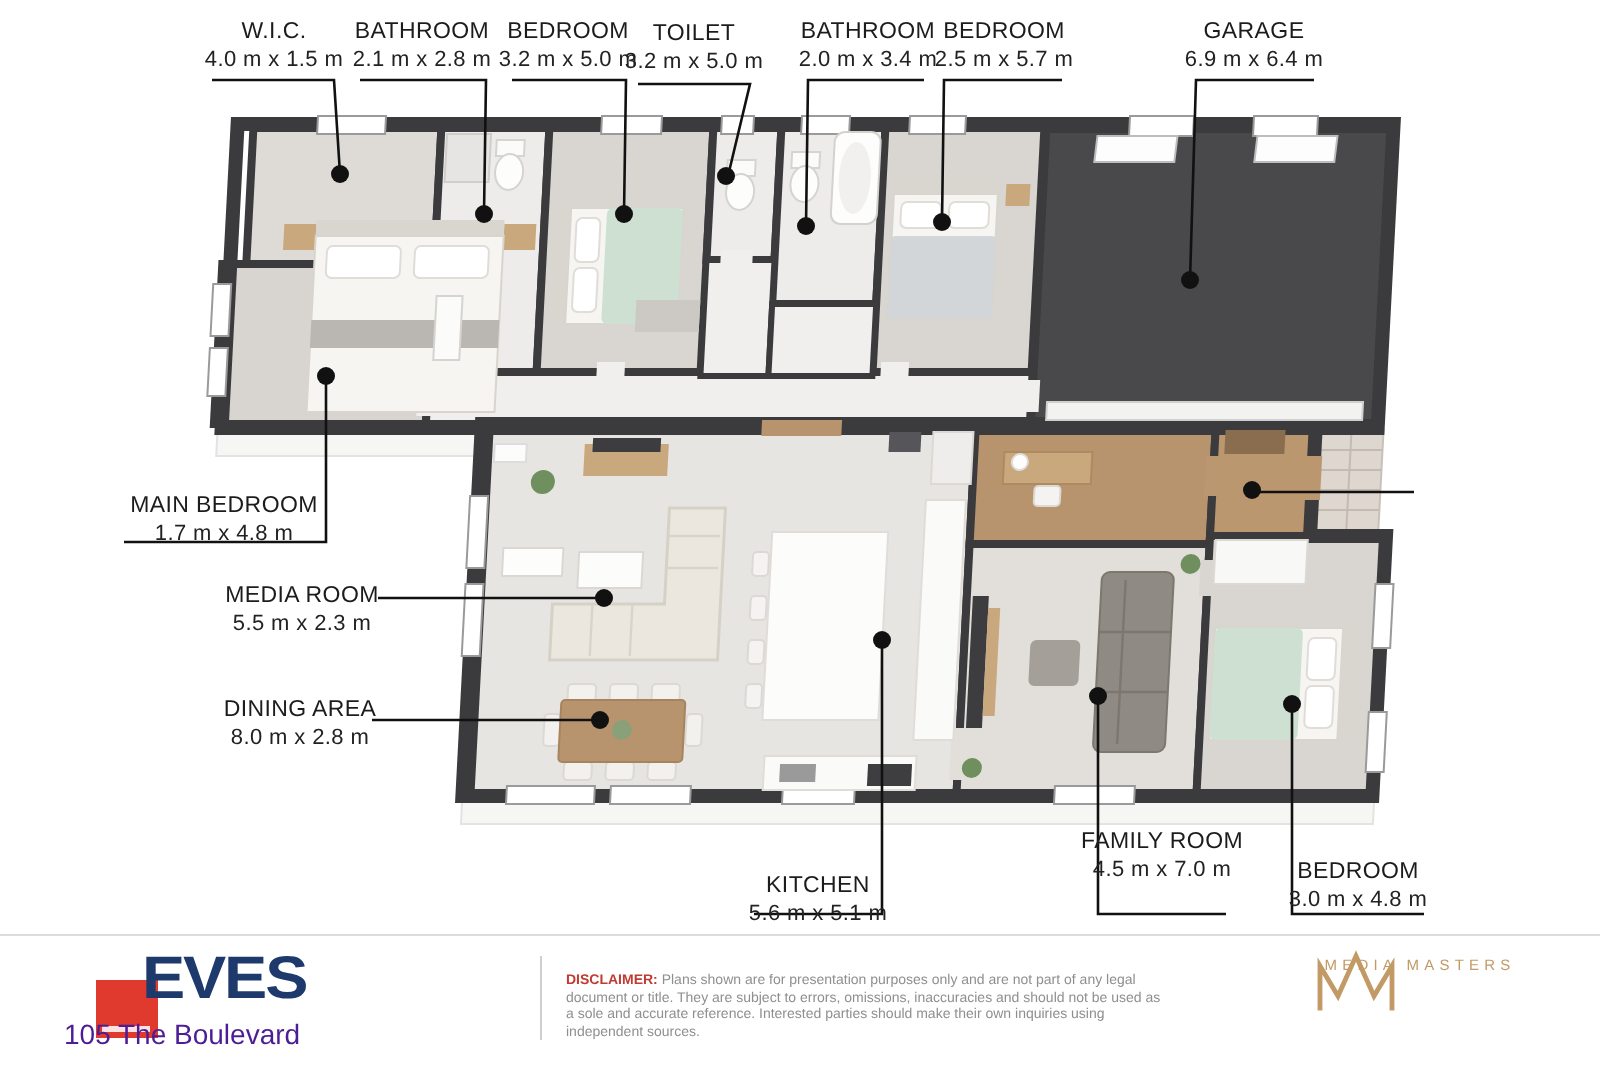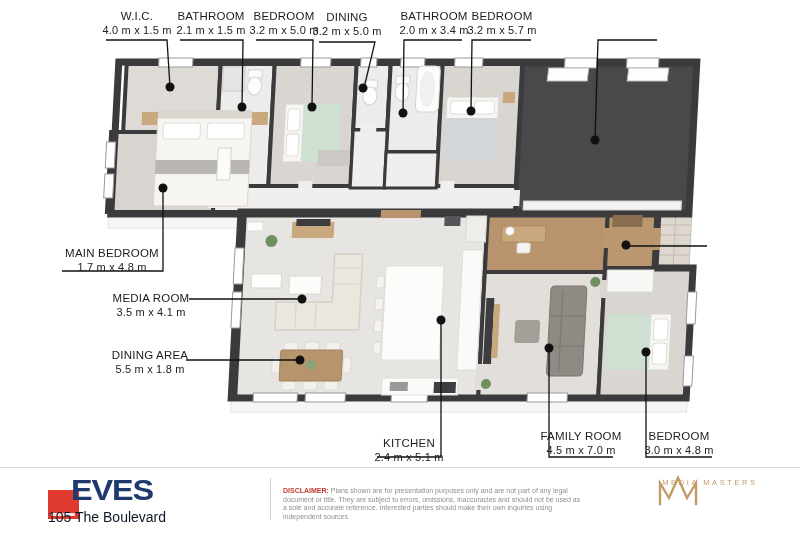--- a/index.html
+++ b/index.html
@@ -15,21 +15,21 @@
   svg{position:absolute;left:0;top:0;}
   
   #footer-rule{position:absolute;left:0;top:467px;width:800px;height:1px;background:#dcdcdc;}
   #brand{position:absolute;left:48px;top:476px;width:180px;height:52px;}
   #brand .sq{position:absolute;left:0;top:14px;width:31px;height:29px;background:#e03a2f;}
   #brand .sq .microtext{position:absolute;left:3px;bottom:3px;width:24px;height:3px;background:rgba(255,255,255,.85);}
   #brand .wordmark{
     position:absolute;left:23px;top:-3px;font-size:30px;font-weight:900;color:#1e3a6d;
     letter-spacing:-1px;transform:scaleX(1.08);transform-origin:left;font-style:normal;
   }
-  #address{position:absolute;left:48px;top:509px;font-size:14px;color:#0f172a;}
+  #address{position:absolute;left:32px;top:509px;font-size:14px;color:#4c1d95;}
   #footer-divider{position:absolute;left:270px;top:478px;width:1px;height:42px;background:#cfcfcf;}
   #disclaimer{
     position:absolute;left:283px;top:487px;width:300px;
     font-size:7px;line-height:8.6px;color:#8f8f8f;
   }
   #disclaimer .dl{color:#c23b33;font-weight:bold;}
   #media-credit{position:absolute;left:655px;top:474px;width:110px;text-align:center;}
   #media-credit .crown{display:block;margin:0 auto;}
   #media-credit .mm-text{display:block;margin-top:4px;font-size:7.5px;letter-spacing:2.6px;color:#c29a66;}
 </style>
@@ -254,55 +254,59 @@
       <circle cx="646" cy="352" r="4.5"></circle>
     </g>
   </svg>
 
   <div class="room-label" style="left:137px;top:9px">
     <span>W.I.C.</span><br>
     <span class="dims">4.0 m x 1.5 m</span>
   </div>
   <div class="room-label" style="left:211px;top:9px">
     <span>BATHROOM</span><br>
-    <span class="dims">2.1 m x 1.5 m</span>
+    <span class="dims">2.1 m x 2.8 m</span>
   </div>
   <div class="room-label" style="left:284px;top:9px">
     <span>BEDROOM</span><br>
     <span class="dims">3.2 m x 5.0 m</span>
   </div>
   <div class="room-label" style="left:347px;top:10px">
-    <span>DINING</span><br>
+    <span>TOILET</span><br>
     <span class="dims">3.2 m x 5.0 m</span>
   </div>
   <div class="room-label" style="left:434px;top:9px">
     <span>BATHROOM</span><br>
     <span class="dims">2.0 m x 3.4 m</span>
   </div>
   <div class="room-label" style="left:502px;top:9px">
     <span>BEDROOM</span><br>
-    <span class="dims">3.2 m x 5.7 m</span>
+    <span class="dims">2.5 m x 5.7 m</span>
+  </div>
+  <div class="room-label" style="left:627px;top:9px">
+    <span>GARAGE</span><br>
+    <span class="dims">6.9 m x 6.4 m</span>
   </div>
   <div class="room-label" style="left:112px;top:246px">
     <span>MAIN BEDROOM</span><br>
     <span class="dims">1.7 m x 4.8 m</span>
   </div>
   <div class="room-label" style="left:151px;top:291px">
     <span>MEDIA ROOM</span><br>
-    <span class="dims">3.5 m x 4.1 m</span>
+    <span class="dims">5.5 m x 2.3 m</span>
   </div>
   <div class="room-label" style="left:150px;top:348px">
     <span>DINING AREA</span><br>
-    <span class="dims">5.5 m x 1.8 m</span>
+    <span class="dims">8.0 m x 2.8 m</span>
   </div>
   <div class="room-label" style="left:409px;top:436px">
     <span>KITCHEN</span><br>
-    <span class="dims">2.4 m x 5.1 m</span>
-  </div>
-  <div class="room-label" style="left:581px;top:429px">
+    <span class="dims">5.6 m x 5.1 m</span>
+  </div>
+  <div class="room-label" style="left:581px;top:414px">
     <span>FAMILY ROOM</span><br>
     <span class="dims">4.5 m x 7.0 m</span>
   </div>
   <div class="room-label" style="left:679px;top:429px">
     <span>BEDROOM</span><br>
     <span class="dims">3.0 m x 4.8 m</span>
   </div>
 
   <div id="footer-rule"></div>
 

